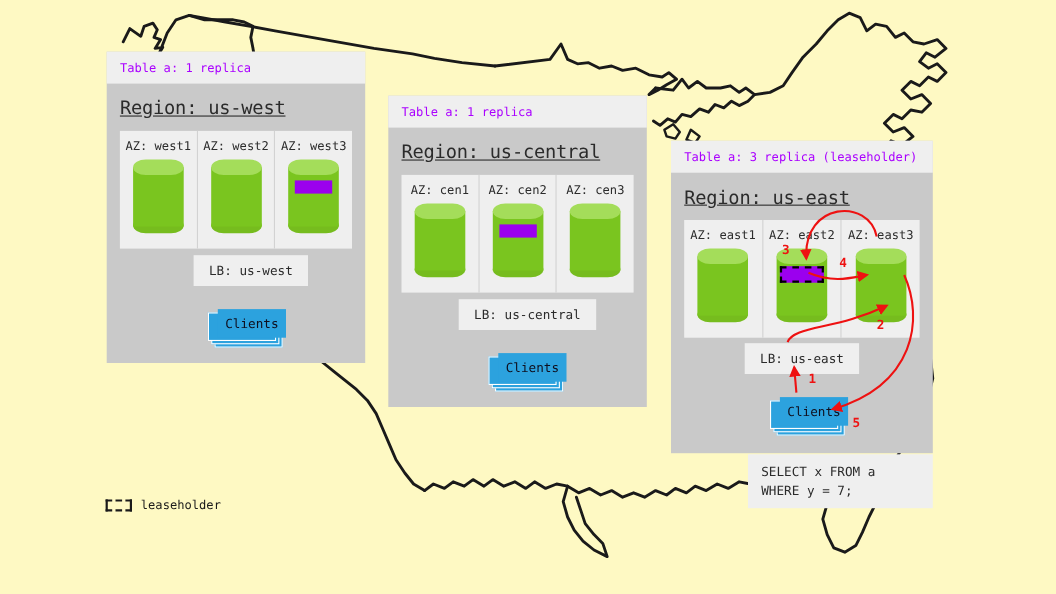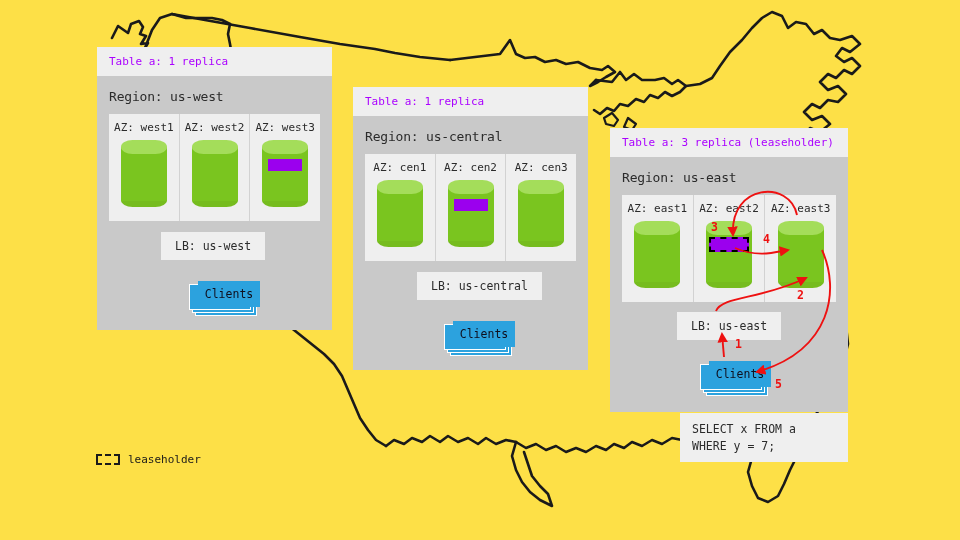--- a/index.html
+++ b/index.html
@@ -7,21 +7,21 @@
   html, body {
     margin: 0; padding: 0;
     width: 960px; height: 540px;
     background: #ffffff;
     font-family: "DejaVu Sans Mono", "Liberation Mono", monospace;
     overflow: hidden;
   }
   #stage {
     position: relative;
     width: 960px; height: 540px;
-    background: #fde047;
+    background: #fef9c3;
     padding-left: 21px;
   }
   #usmap {
     position: absolute; left: 0; top: 0;
     width: 960px; height: 540px;
     pointer-events: none;
   }
 
   
   .region {
@@ -31,24 +31,25 @@
   .region-caption {
     background: #efefef;
     color: #aa00ff;
     font-size: 11px;
     line-height: 1;
     padding: 9px 0 9px 12px;
     white-space: nowrap;
   }
   .region-title {
     color: #2b2b2b;
-    font-size: 13px;
+    font-size: 17px;
     padding: 13px 0 10px 12px;
     white-space: nowrap;
     letter-spacing: -0.2px;
+    text-decoration: underline;
   }
   .az-row {
     display: flex;
     background: #efefef;
     margin: 0 12px;
   }
   .az {
     flex: 1 1 0;
     position: relative;
     border-right: 1px solid #d2d2d2;
@@ -301,21 +302,21 @@
           <div class="cyl-top"></div>
           <div class="cyl-body">
             <div class="replica"></div>
           </div>
           <div class="cyl-bottom"></div>
         </div>
       </div>
 
     </div>
   </div>
-  <div class="lb" style="left:161px; top:232px;">LB: us-west</div>
+  <div class="lb" style="left:176px; top:232px;">LB: us-west</div>
   <div class="clients" style="left:186px; top:281px;">
     <div class="sheet s3"></div>
     <div class="sheet s2"></div>
     <div class="sheet s1"></div>
     <div class="sheet s0">Clients</div>
   </div>
 
   <div class="region" id="region-us-central" style="left:353px; top:87px; width:235px; height:283px;">
     <div class="region-caption">Table a: 1 replica</div>
     <div class="region-title">Region: us-central</div>

